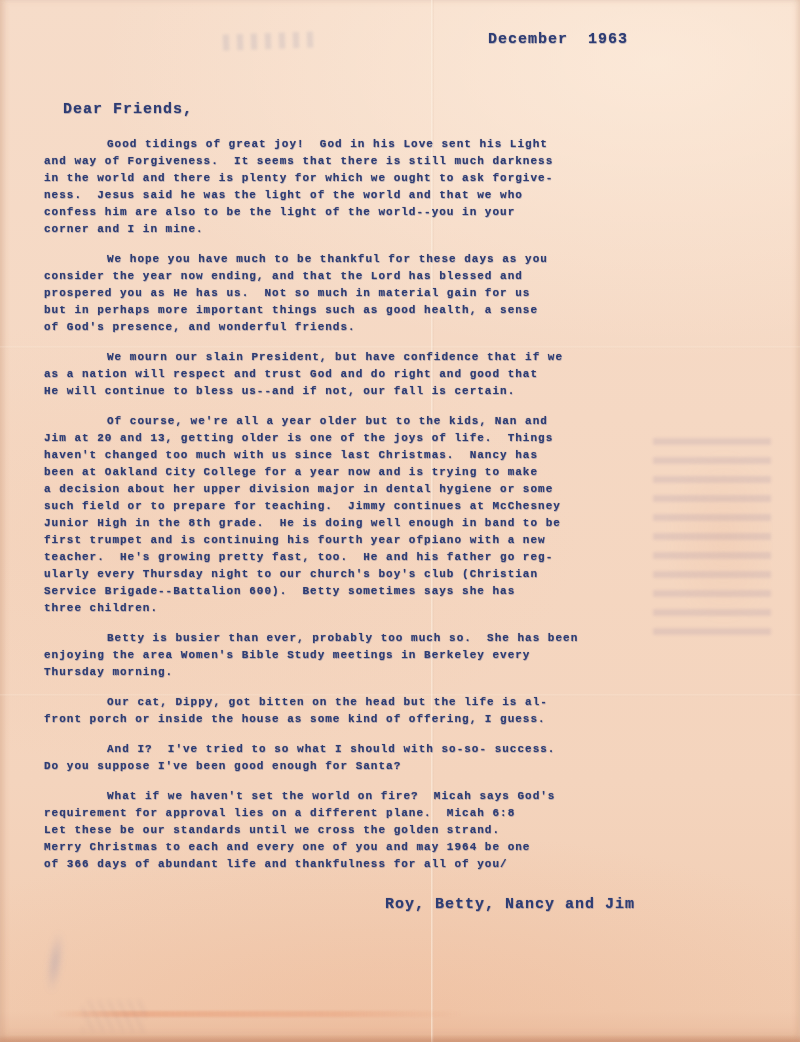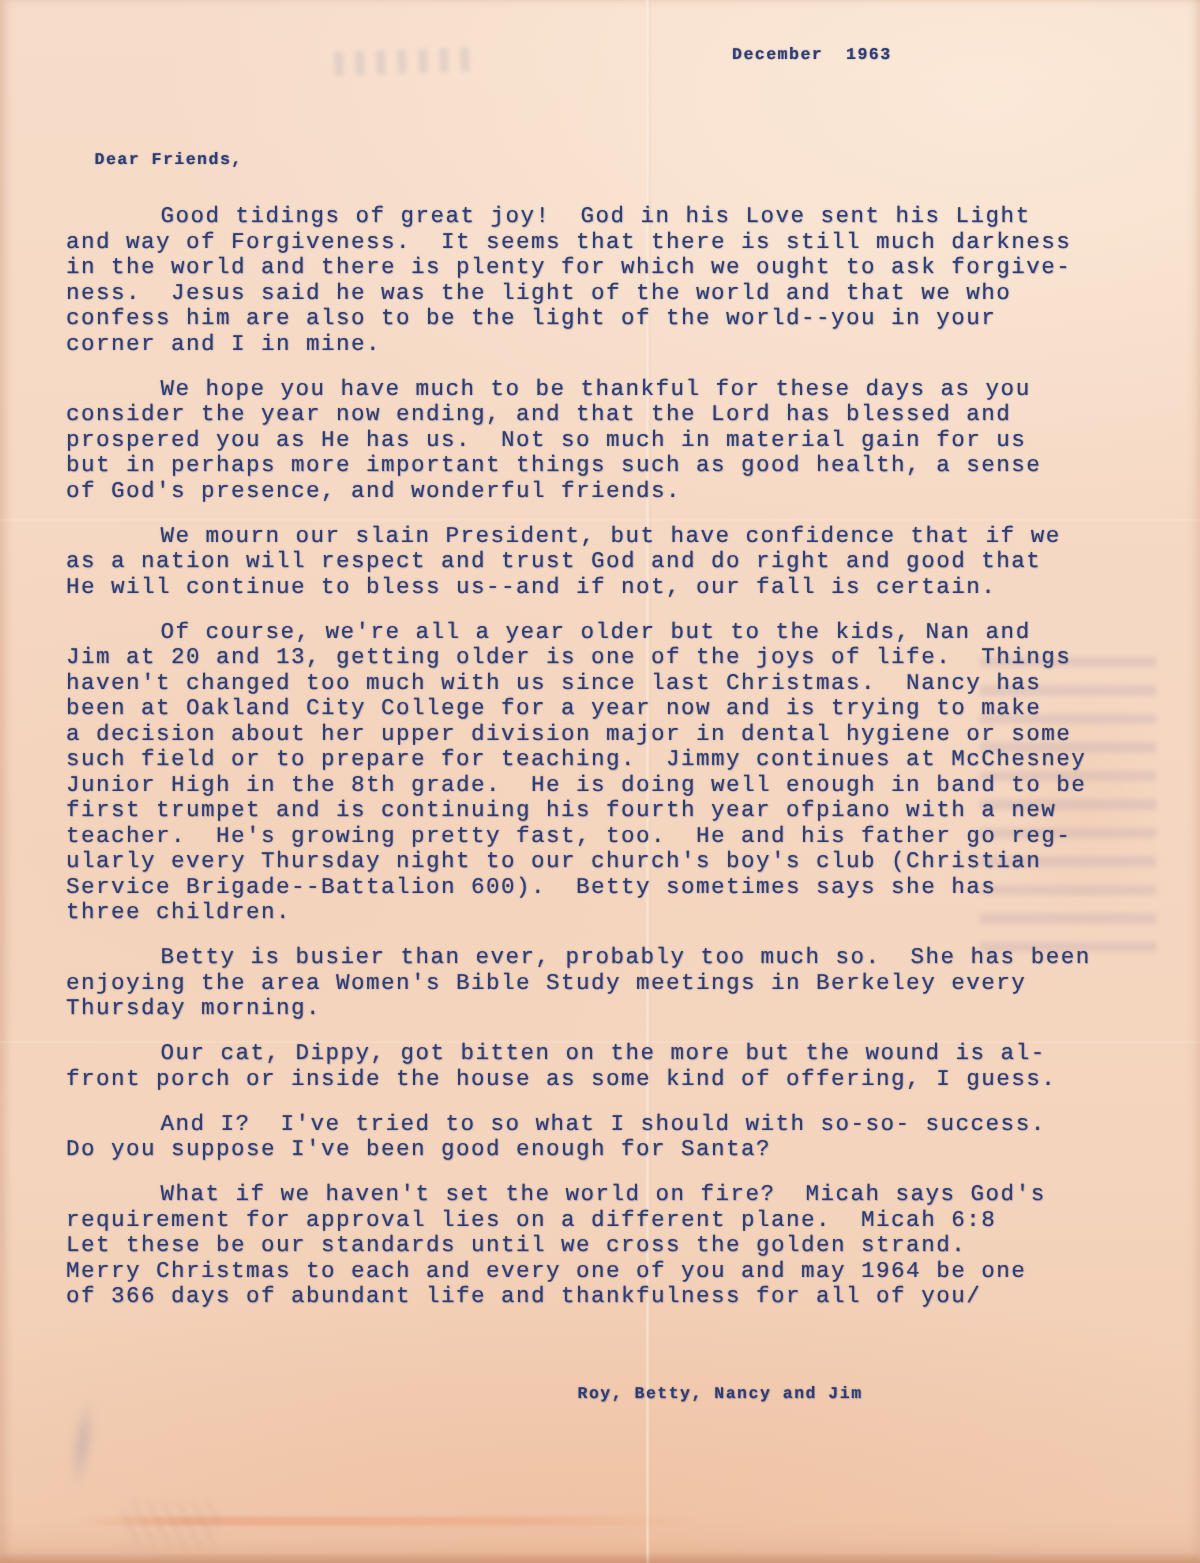--- a/index.html
+++ b/index.html
@@ -22,44 +22,44 @@
       inset 3px 0 6px rgba(190,130,100,0.22),
       inset -2px 0 5px rgba(205,155,125,0.18),
       inset 0 -5px 9px rgba(190,130,100,0.30),
       inset 0 2px 4px rgba(255,246,236,0.45);
   }
 
   
   .typed {
     position: absolute;
     color: #2e3d74;
-    font-size: 11px;
+    font-size: 15px;
     font-weight: bold;
     letter-spacing: 1px;
     white-space: pre;
     text-shadow: 0 0 1px rgba(46,61,116,0.55), 0.5px 0.5px 0.6px rgba(46,61,116,0.25);
   }
   .date       { left: 488px; top: 31px;  }
   .salutation { left: 63px;  top: 101px; }
-  .signature  { left: 385px; top: 896px; margin-top: 28px; }
+  .signature  { left: 385px; top: 896px; }
 
   .body {
     position: absolute;
     left: 44px;
     top: 136px;
     width: 724px;
   }
   .para { margin: 0 0 13px 0; }
   .para:last-child { margin-bottom: 16px; }
   .line {
     height: 17px;
     line-height: 17px;
     color: #2e3d74;
-    font-size: 15px;
-    font-weight: normal;
+    font-size: 11px;
+    font-weight: bold;
     letter-spacing: 1px;
     white-space: pre;
     text-shadow: 0 0 1px rgba(46,61,116,0.55), 0.5px 0.5px 0.6px rgba(46,61,116,0.25);
   }
   .line.first { padding-left: 63px; }
 
   
   .crease-v {
     position: absolute;
     left: 431px; top: 0; width: 3px; height: 100%;
@@ -170,21 +170,21 @@
         <div class="line">ularly every Thursday night to our church's boy's club (Christian</div>
         <div class="line">Service Brigade--Battalion 600).  Betty sometimes says she has</div>
         <div class="line">three children.</div>
       </div>
       <div class="para">
         <div class="line first">Betty is busier than ever, probably too much so.  She has been</div>
         <div class="line">enjoying the area Women's Bible Study meetings in Berkeley every</div>
         <div class="line">Thursday morning.</div>
       </div>
       <div class="para">
-        <div class="line first">Our cat, Dippy, got bitten on the more but the wound is al-</div>
+        <div class="line first">Our cat, Dippy, got bitten on the head but the life is al-</div>
         <div class="line">front porch or inside the house as some kind of offering, I guess.</div>
       </div>
       <div class="para">
         <div class="line first">And I?  I've tried to so what I should with so-so- success.</div>
         <div class="line">Do you suppose I've been good enough for Santa?</div>
       </div>
       <div class="para">
         <div class="line first">What if we haven't set the world on fire?  Micah says God's</div>
         <div class="line">requirement for approval lies on a different plane.  Micah 6:8</div>
         <div class="line">Let these be our standards until we cross the golden strand.</div>

